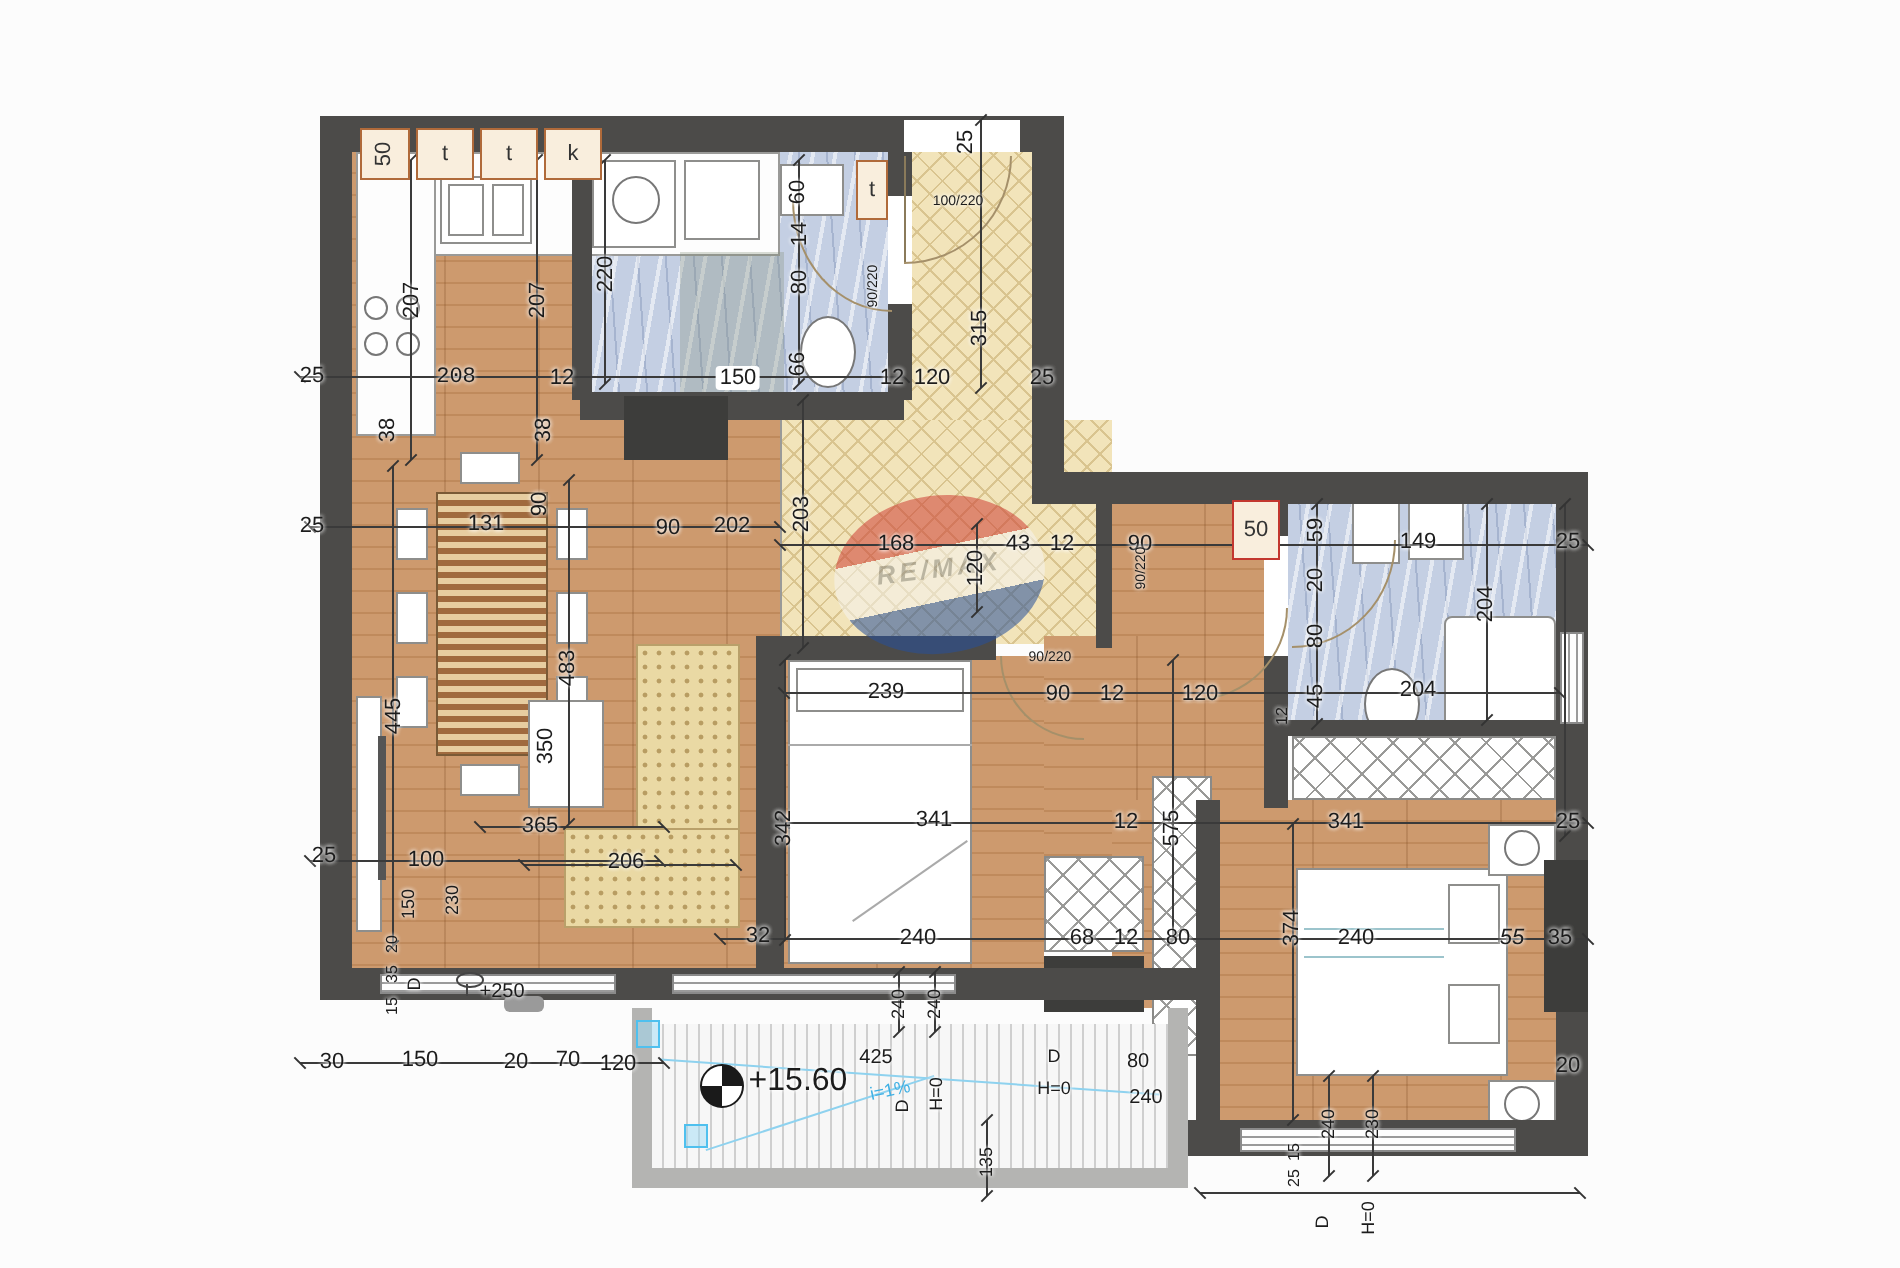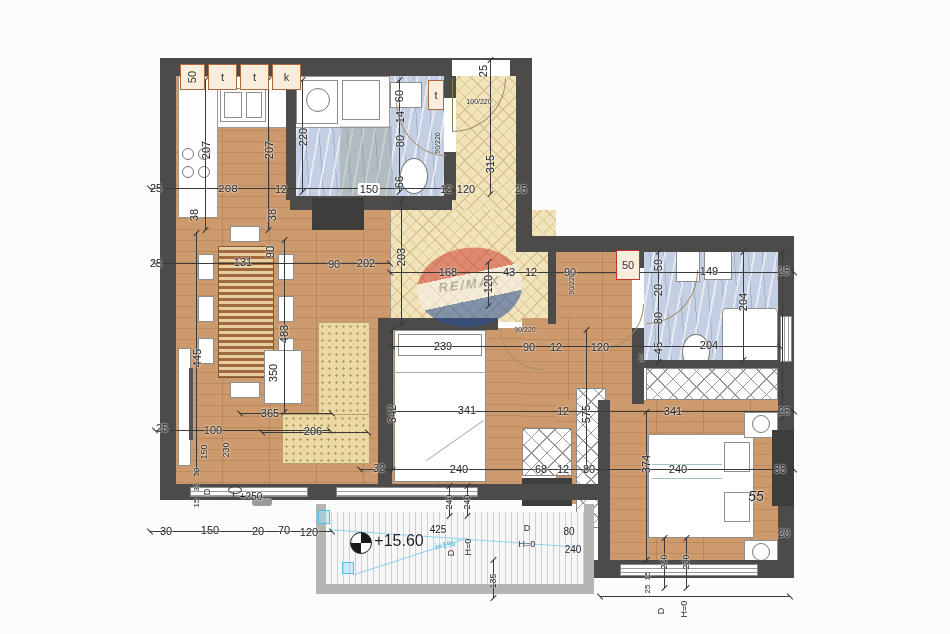--- a/index.html
+++ b/index.html
@@ -308,21 +308,21 @@
       <span class="lbl" style="left: 563px; top: 411px; font-size: 11px; transform: translate(-50%, -50%) rotate(0deg);">12</span>
       <span class="lbl" style="left: 392px; top: 414px; font-size: 11px; transform: translate(-50%, -50%) rotate(-90deg);">342</span>
       <span class="lbl" style="left: 586px; top: 414px; font-size: 11px; transform: translate(-50%, -50%) rotate(-90deg);">575</span>
       <span class="lbl" style="left: 379px; top: 468px; font-size: 11px; transform: translate(-50%, -50%) rotate(0deg);">32</span>
       <span class="lbl" style="left: 459px; top: 469px; font-size: 11px; transform: translate(-50%, -50%) rotate(0deg);">240</span>
       <span class="lbl" style="left: 541px; top: 469px; font-size: 11px; transform: translate(-50%, -50%) rotate(0deg);">68</span>
       <span class="lbl" style="left: 563px; top: 469px; font-size: 11px; transform: translate(-50%, -50%) rotate(0deg);">12</span>
       <span class="lbl" style="left: 589px; top: 469px; font-size: 11px; transform: translate(-50%, -50%) rotate(0deg);">80</span>
       <span class="lbl" style="left: 646px; top: 464px; font-size: 11px; transform: translate(-50%, -50%) rotate(-90deg);">374</span>
       <span class="lbl" style="left: 678px; top: 469px; font-size: 11px; transform: translate(-50%, -50%) rotate(0deg);">240</span>
-      <span class="lbl" style="left: 756px; top: 496px; font-size: 14px; transform: translate(-50%, -50%) rotate(0deg); font-style: italic;">55</span>
+      <span class="lbl" style="left: 756px; top: 469px; font-size: 11px; transform: translate(-50%, -50%) rotate(0deg); font-style: italic;">55</span>
       <span class="lbl" style="left: 780px; top: 469px; font-size: 11px; transform: translate(-50%, -50%) rotate(0deg);">35</span>
       <span class="lbl" style="left: 658px; top: 265px; font-size: 11px; transform: translate(-50%, -50%) rotate(-90deg);">59</span>
       <span class="lbl" style="left: 709px; top: 271px; font-size: 11px; transform: translate(-50%, -50%) rotate(0deg);">149</span>
       <span class="lbl" style="left: 784px; top: 271px; font-size: 11px; transform: translate(-50%, -50%) rotate(0deg);">25</span>
       <span class="lbl" style="left: 658px; top: 290px; font-size: 11px; transform: translate(-50%, -50%) rotate(-90deg);">20</span>
       <span class="lbl" style="left: 658px; top: 318px; font-size: 11px; transform: translate(-50%, -50%) rotate(-90deg);">80</span>
       <span class="lbl" style="left: 658px; top: 348px; font-size: 11px; transform: translate(-50%, -50%) rotate(-90deg);">45</span>
       <span class="lbl" style="left: 743px; top: 302px; font-size: 11px; transform: translate(-50%, -50%) rotate(-90deg);">204</span>
       <span class="lbl" style="left: 709px; top: 345px; font-size: 11px; transform: translate(-50%, -50%) rotate(0deg);">204</span>
       <span class="lbl" style="left: 641px; top: 358px; font-size: 8px; transform: translate(-50%, -50%) rotate(-90deg);">12</span>

